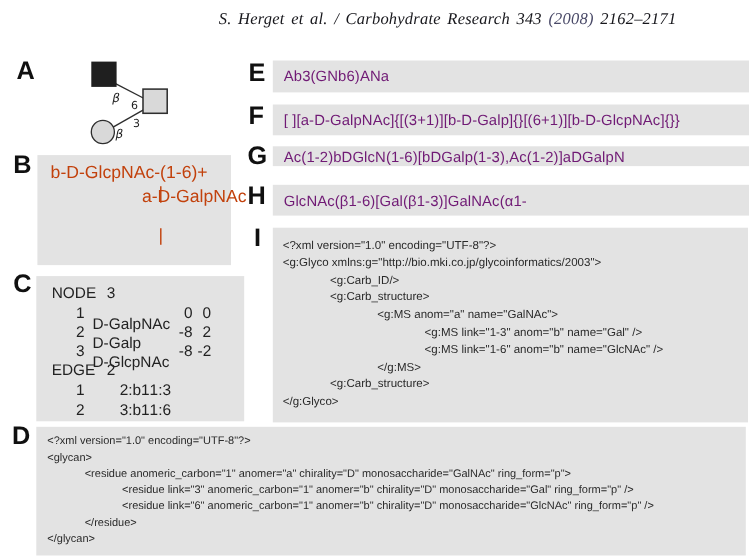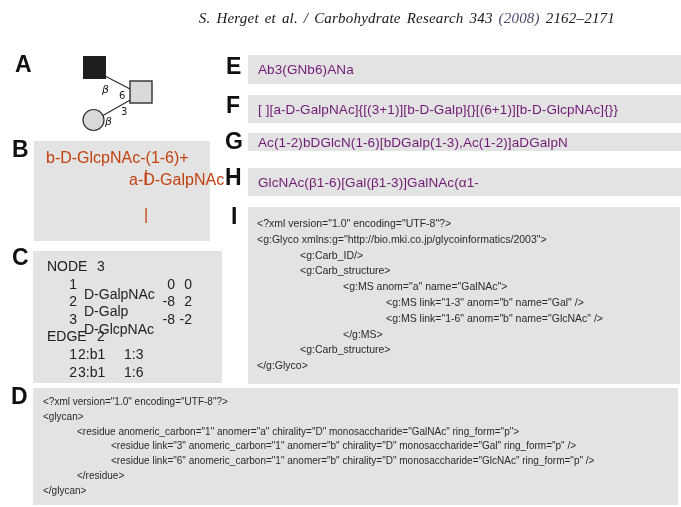--- a/index.html
+++ b/index.html
@@ -43,21 +43,21 @@
   .b-line{position:absolute;font-size:16px;white-space:pre;color:#c2410c;}
   
   #c-box{font-size:14px;color:#222;padding-top:7px;}
   .c-row{height:17.6px;line-height:17.6px;display:flex;}
   .c-key{display:inline-block;width:36px;margin-left:14px;}
   .c-count{display:inline-block;margin-left:14px;}
   .c-idx{display:inline-block;width:44px;text-align:right;}
   .c-name{display:inline-block;width:74px;margin-left:7px;margin-top:10px;}
   .c-x{display:inline-block;width:17px;text-align:right;}
   .c-y{display:inline-block;width:17px;text-align:right;}
-  .c-elink{display:inline-block;width:46px;margin-left:1px;}
+  .c-elink{display:inline-block;width:46px;margin-left:13px;text-align:right;}
   .c-etarget{display:inline-block;}
   
   .code{
     white-space:pre;
     color:#2a2a2a;
     overflow:hidden;
   }
   #d-box{
     font-size:10px;line-height:14.8px;
     padding:7px 0 0 10px;

